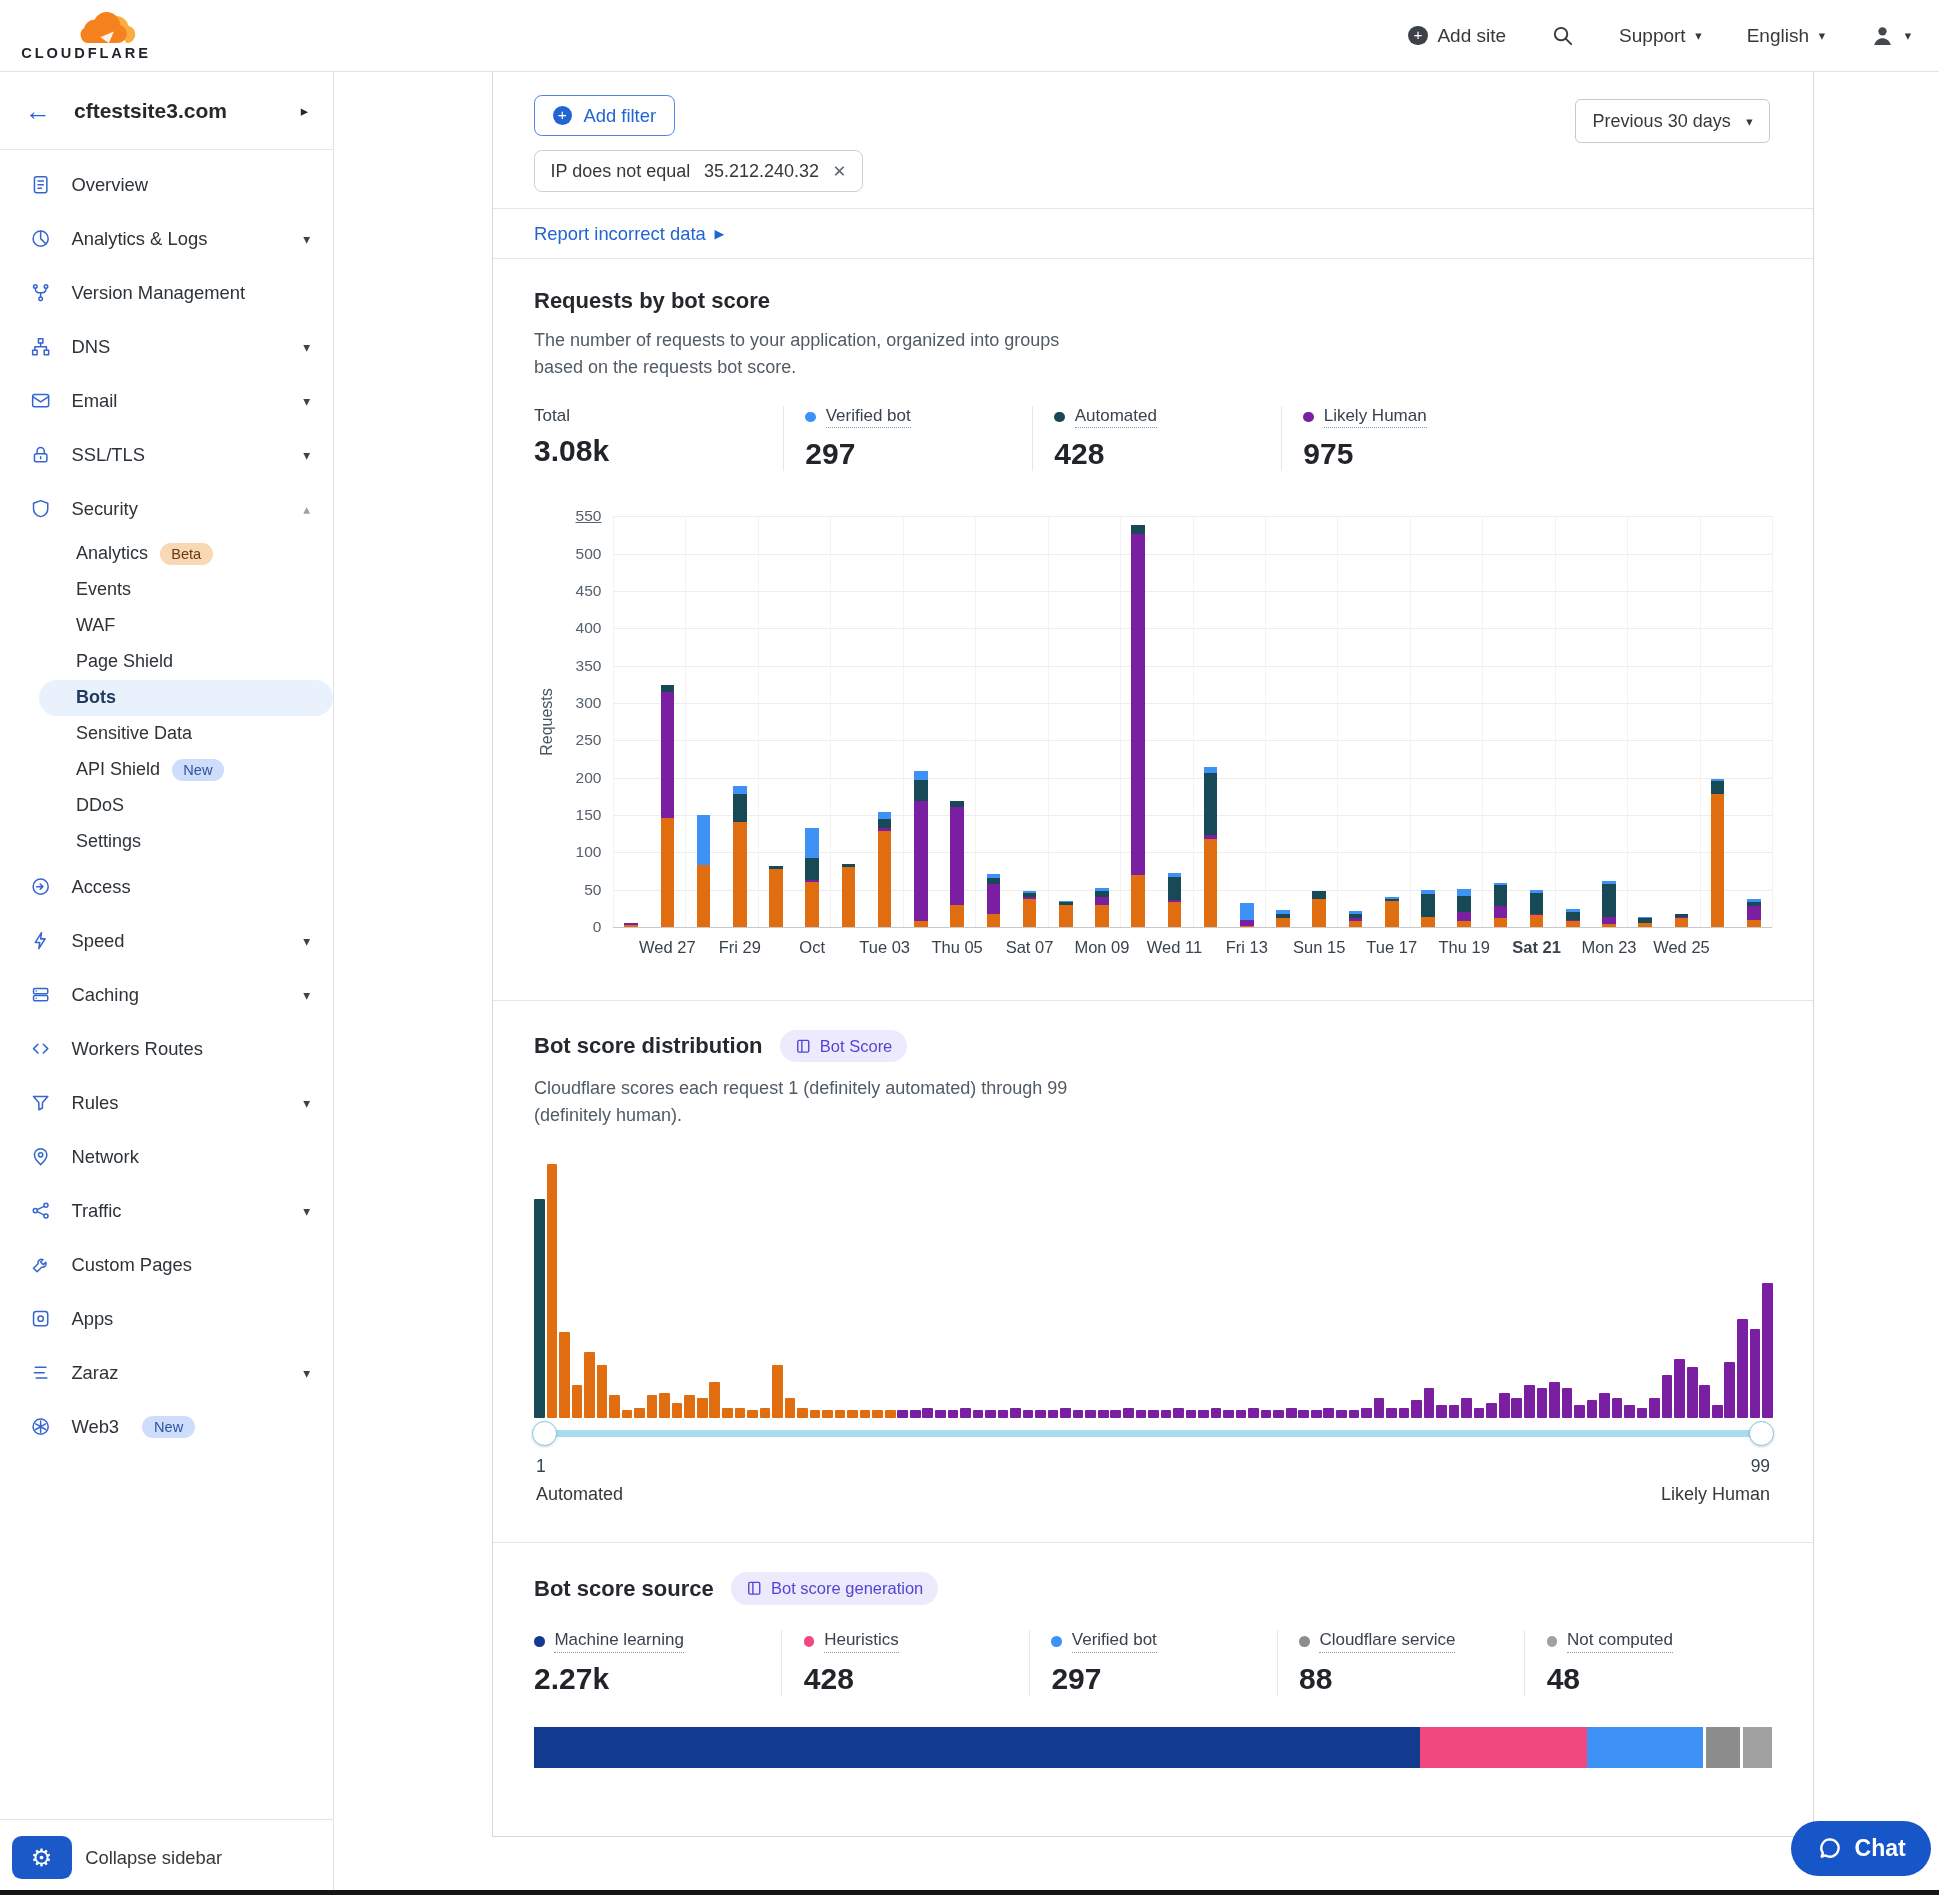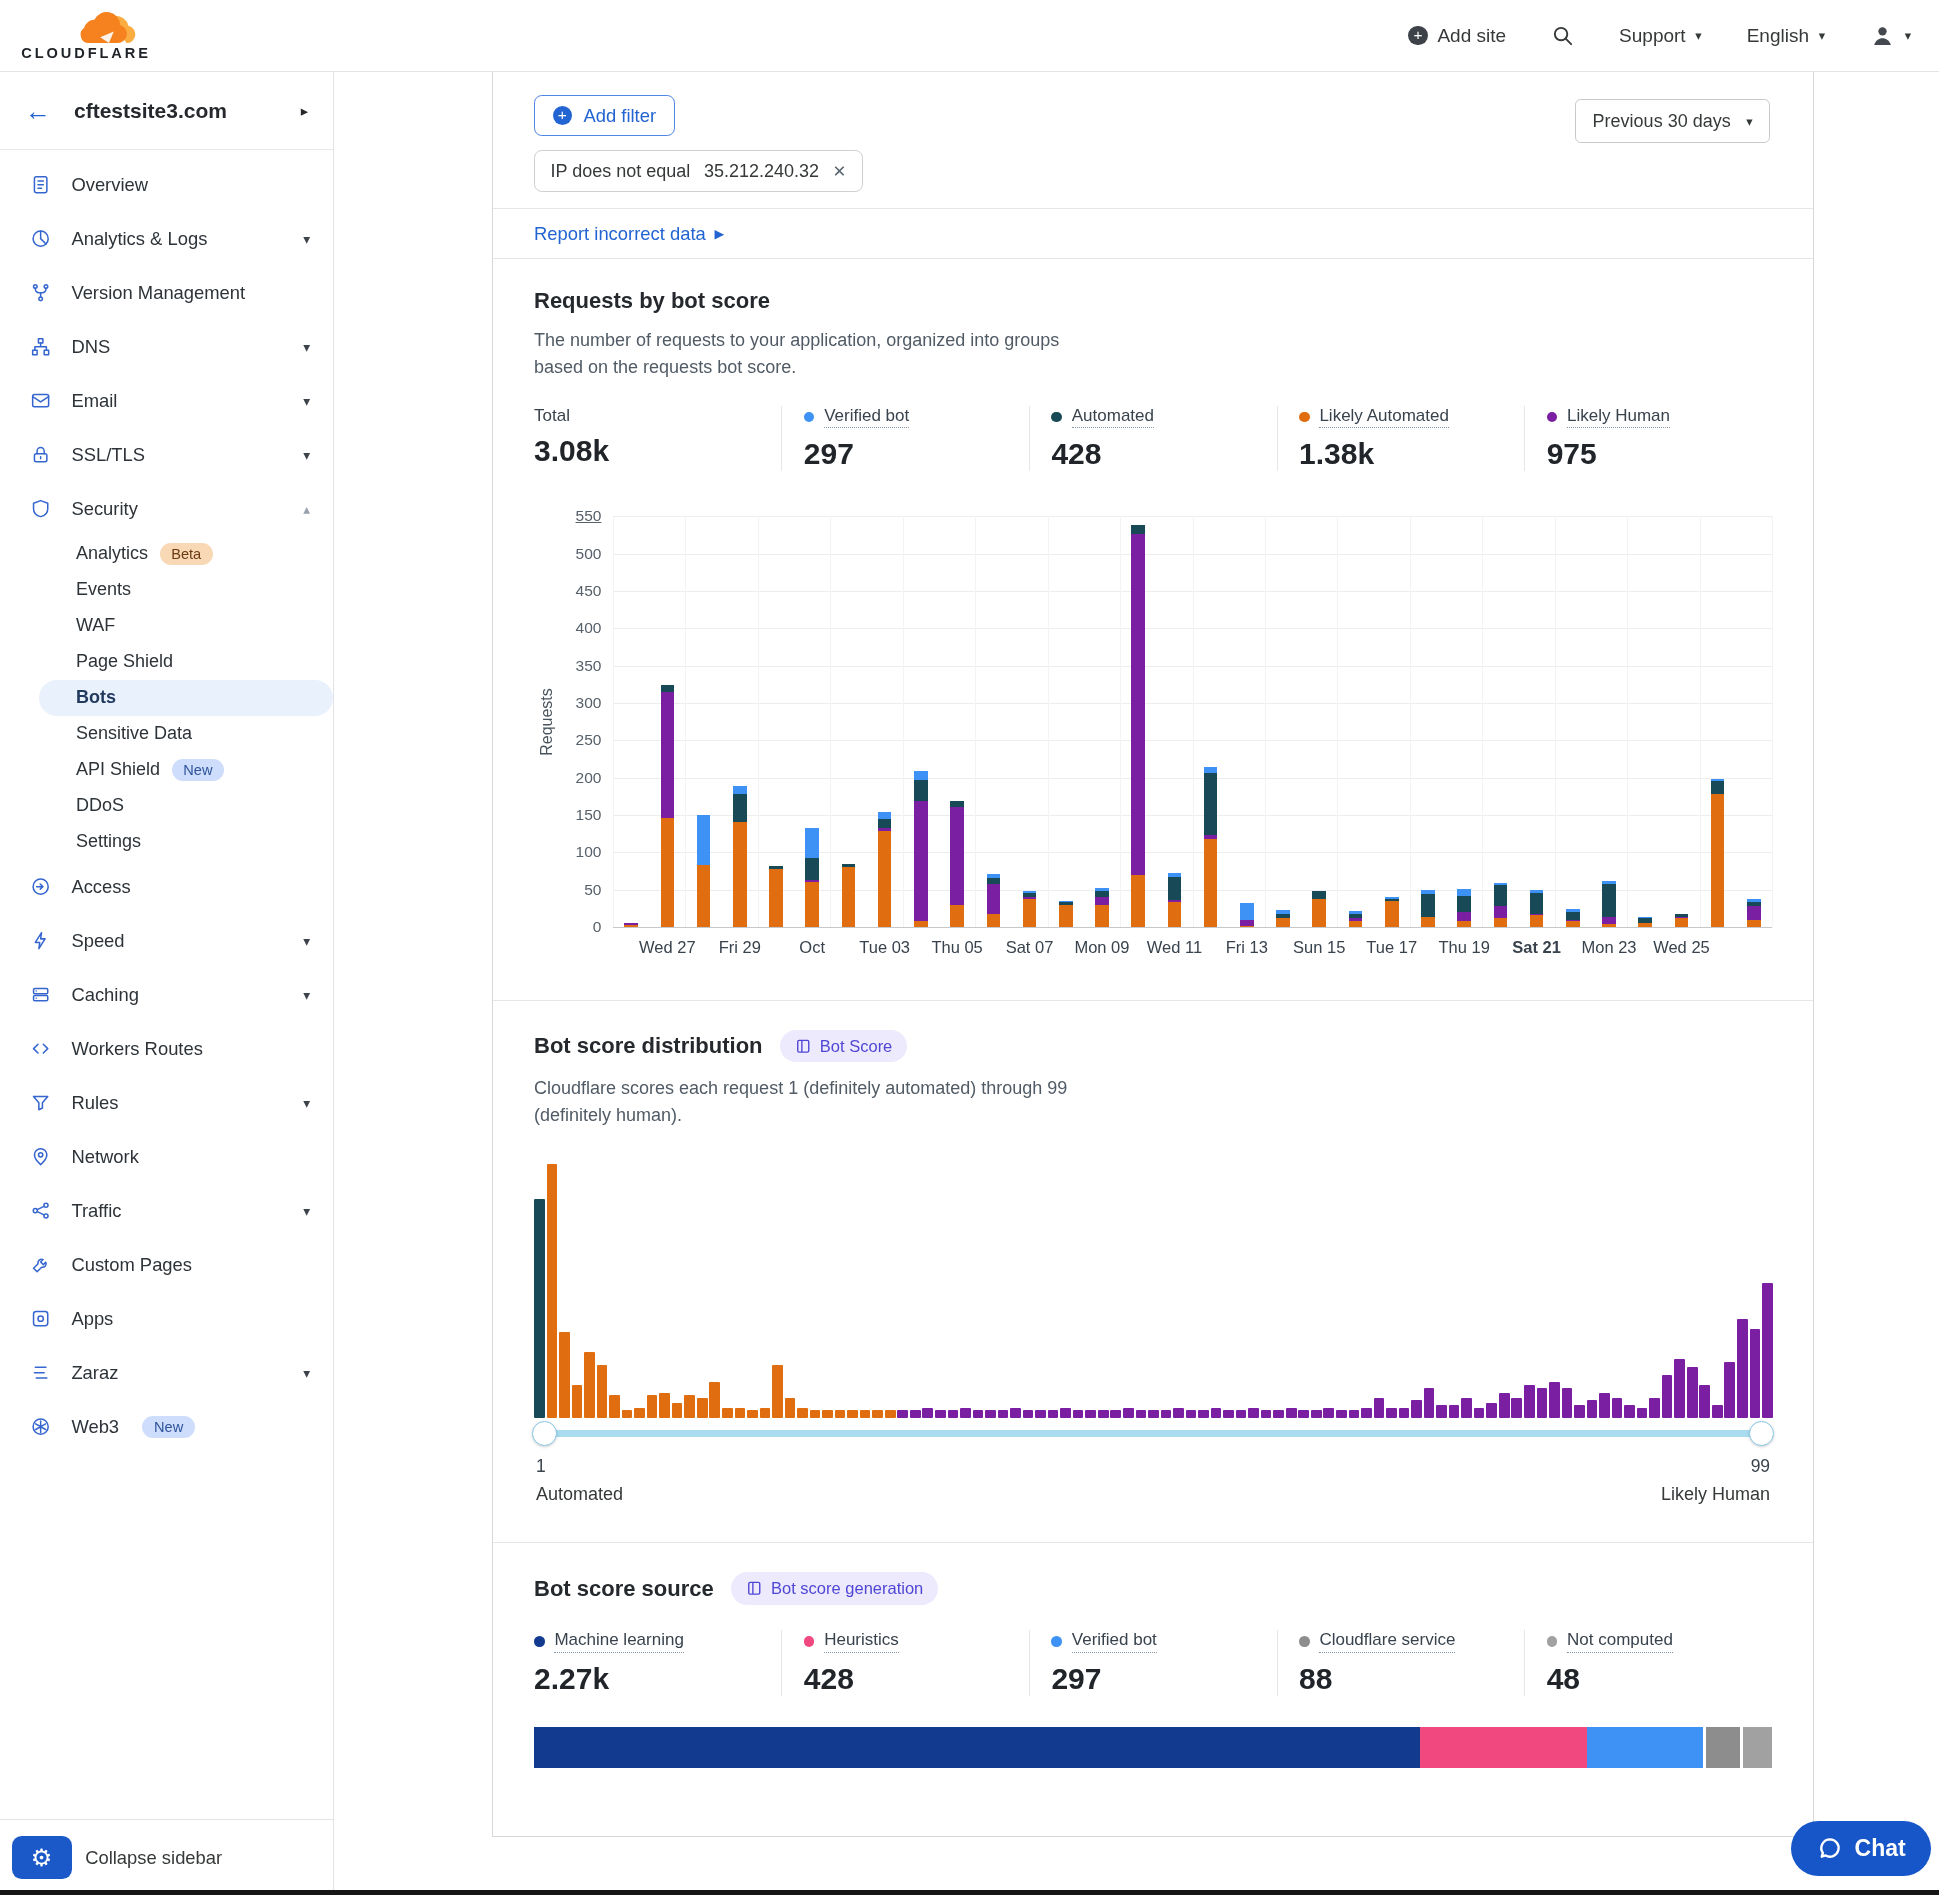--- a/index.html
+++ b/index.html
@@ -402,24 +402,20 @@
                   <span>Total</span>
                 </div><div class="stat-value">3.08k</div></div>
               <div class="stat"><div class="stat-label">
                   <span class="dot" style="background: rgb(62, 146, 245);"></span>
                   <span class="u-dotted">Verified bot</span>
                 </div><div class="stat-value">297</div></div>
               <div class="stat"><div class="stat-label">
                   <span class="dot" style="background: rgb(23, 74, 86);"></span>
                   <span class="u-dotted">Automated</span>
                 </div><div class="stat-value">428</div></div>
-              <div class="stat"><div class="stat-label">
-                  <span class="dot" style="background: rgb(224, 109, 16);"></span>
-                  <span class="u-dotted">Likely Automated</span>
-                </div><div class="stat-value">1.38k</div></div>
               <div class="stat"><div class="stat-label">
                   <span class="dot" style="background: rgb(122, 31, 162);"></span>
                   <span class="u-dotted">Likely Human</span>
                 </div><div class="stat-value">975</div></div>
             </div>
 
           <div class="chart">
             <div class="ylab">
                 <span id="ylab-text">Requests</span>
               </div>

